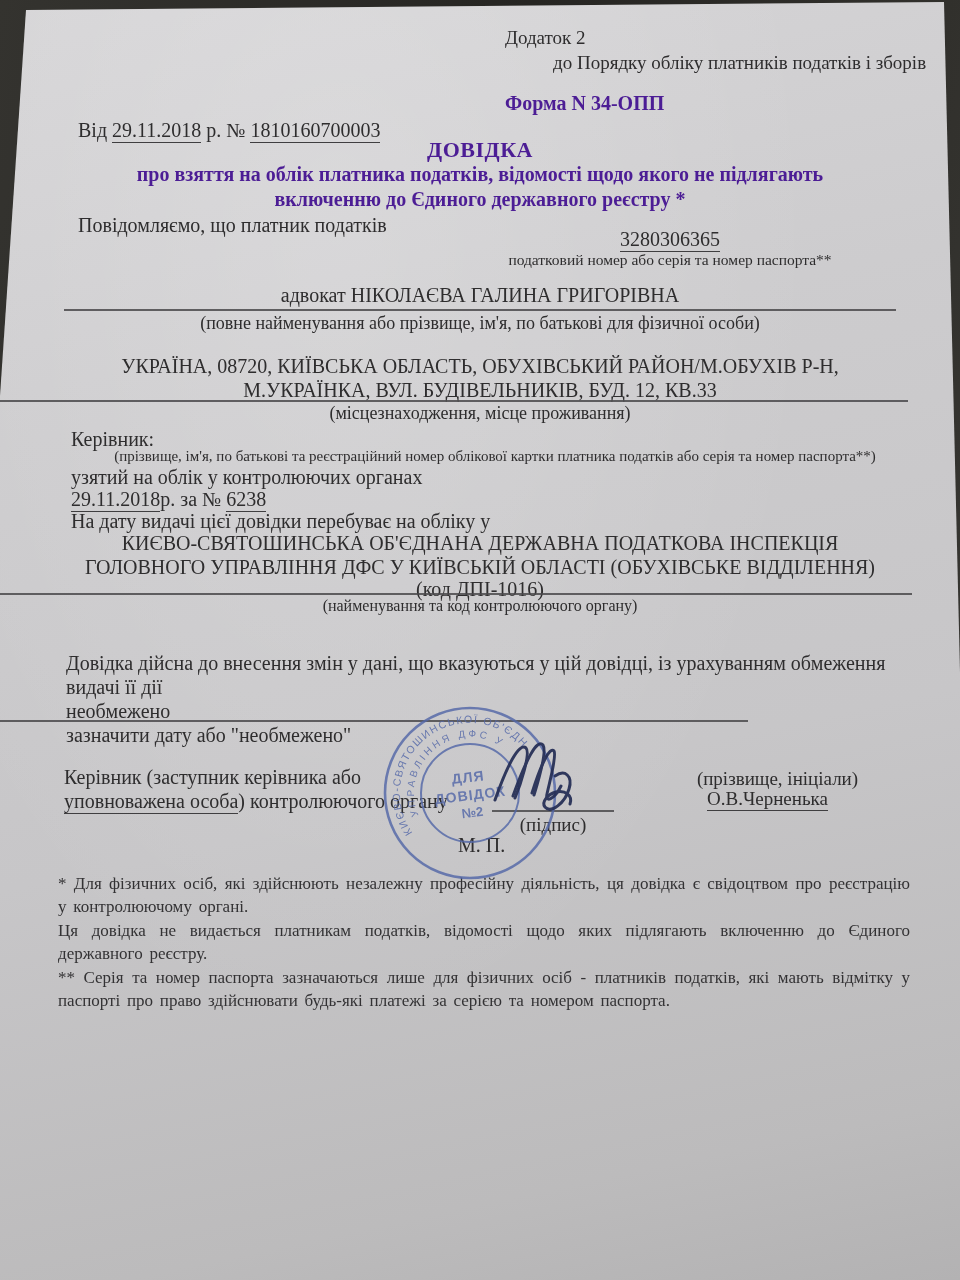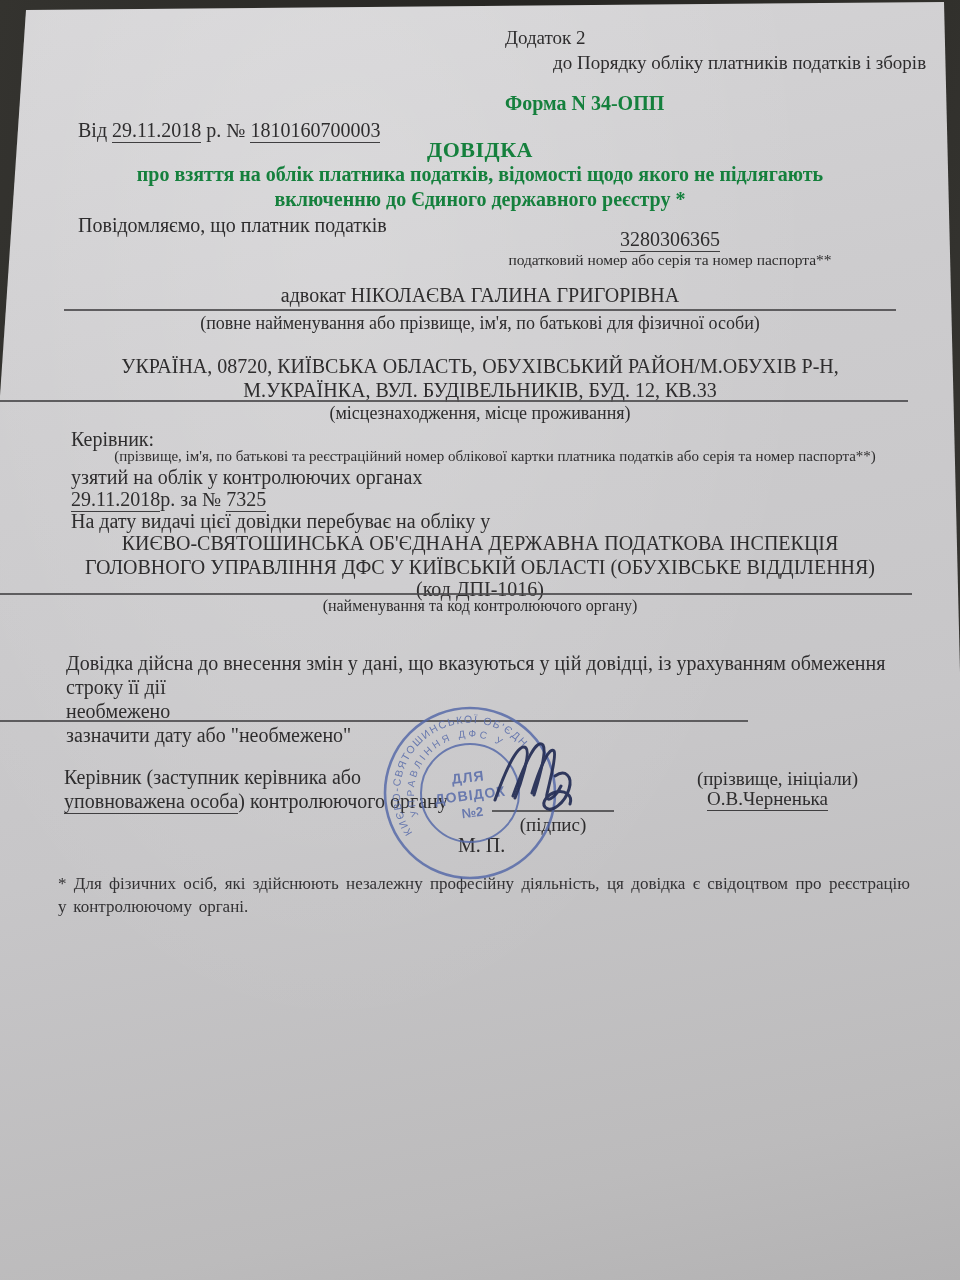--- a/index.html
+++ b/index.html
@@ -13,21 +13,21 @@
     background:linear-gradient(168deg,#d6d5d7 0%,#cdccce 30%,#c7c6c8 60%,#bcbbbc 88%,#b3b2b3 100%);
     clip-path:polygon(26px 10px,944px 2px,960px 672px,960px 1280px,0px 1280px,0px 396px);
   }
   .paper::after{ 
     content:"";position:absolute;inset:0;
     background:radial-gradient(ellipse at 35% 18%,rgba(255,255,255,.18),rgba(255,255,255,0) 55%);
     pointer-events:none;
   }
   .t{position:absolute;color:#2e2d2e;font-size:20px;white-space:nowrap;}
   .c{text-align:center;}
-  .b{font-weight:bold;color:#15803d;}
+  .b{font-weight:bold;color:#4c1d95;}
   .sm{font-size:15px;}
   .md{font-size:18px;}
   .u{border-bottom:1.6px solid #3f3e40;padding-bottom:1px;}
   .rule{position:absolute;height:2px;background:#4a494b;opacity:.85;}
   .fn{position:absolute;left:58px;width:852px;top:872px;color:#333234;}
   .fn p{margin:0 0 1px 0;font-size:17px;line-height:23px;text-align:justify;word-spacing:2.5px;}
   .stamp{position:absolute;left:381px;top:704px;width:178px;height:178px;opacity:.82;filter:blur(.3px);z-index:5;pointer-events:none;}
   .sig{position:absolute;left:489px;top:736px;width:140px;height:88px;z-index:6;pointer-events:none;}
 </style>
 </head>
@@ -60,30 +60,30 @@
 
 <div class="t c" style="left:40px;top:355px;width:880px;">УКРАЇНА, 08720, КИЇВСЬКА ОБЛАСТЬ, ОБУХІВСЬКИЙ РАЙОН/М.ОБУХІВ Р-Н,</div>
 <div class="t c" style="left:60px;top:379px;width:840px;">М.УКРАЇНКА, ВУЛ. БУДІВЕЛЬНИКІВ, БУД. 12, КВ.33</div>
 <div class="rule" style="left:0px;top:400px;width:908px;"></div>
 <div class="t c md" style="left:60px;top:403px;width:840px;">(місцезнаходження, місце проживання)</div>
 
 <div class="t" style="left:71px;top:428px;">Керівник:</div>
 <div class="t c sm" style="left:100px;top:448px;width:790px;">(прізвище, ім'я, по батькові та реєстраційний номер облікової картки платника податків або серія та номер паспорта**)</div>
 
 <div class="t" style="left:71px;top:466px;">узятий на облік у контролюючих органах</div>
-<div class="t" style="left:71px;top:488px;"><span class="u">29.11.2018</span><span>р. за № </span><span class="u">7325</span></div>
+<div class="t" style="left:71px;top:488px;"><span class="u">29.11.2018</span><span>р. за № </span><span class="u">6238</span></div>
 <div class="t" style="left:71px;top:510px;">На дату видачі цієї довідки перебуває на обліку у</div>
 <div class="t c" style="left:40px;top:532px;width:880px;">КИЄВО-СВЯТОШИНСЬКА ОБ'ЄДНАНА ДЕРЖАВНА ПОДАТКОВА ІНСПЕКЦІЯ</div>
 <div class="t c" style="left:30px;top:556px;width:900px;">ГОЛОВНОГО УПРАВЛІННЯ ДФС У КИЇВСЬКІЙ ОБЛАСТІ (ОБУХІВСЬКЕ ВІДДІЛЕННЯ)</div>
 <div class="t c" style="left:60px;top:578px;width:840px;">(код ДПІ-1016)</div>
 <div class="rule" style="left:0px;top:593px;width:912px;"></div>
 <div class="t c" style="left:60px;top:597px;width:840px;font-size:16px;">(найменування та код контролюючого органу)</div>
 
 <div class="t" style="left:66px;top:652px;">Довідка дійсна до внесення змін у дані, що вказуються у цій довідці, із урахуванням обмеження</div>
-<div class="t" style="left:66px;top:676px;">строку її дії</div>
+<div class="t" style="left:66px;top:676px;">видачі її дії</div>
 <div class="t" style="left:66px;top:700px;">необмежено</div>
 <div class="rule" style="left:0px;top:720px;width:748px;"></div>
 <div class="t" style="left:66px;top:724px;">зазначити дату або "необмежено"</div>
 
 <div class="t" style="left:64px;top:766px;">Керівник (заступник керівника або</div>
 <div class="t" style="left:64px;top:790px;text-align:center;"><span class="u">уповноважена особа</span><span>) контролюючого органу</span></div>
 
 <div class="rule" style="left:492px;top:810px;width:122px;"></div>
 <div class="t c" style="left:492px;top:814px;width:122px;font-size:19px;">(підпис)</div>
 
@@ -120,13 +120,15 @@
   <g stroke="#232c54" stroke-width="3" fill="none" stroke-linecap="round" opacity=".92">
     <path d="M6,64 C18,30 30,6 37,12 C42,17 31,50 26,62"></path>
     <path d="M24,60 C37,24 48,2 54,9 C58,15 49,46 45,59"></path>
     <path d="M43,57 C52,28 61,10 65,15 C68,20 60,48 58,58 C56,67 65,64 72,50"></path>
     <path d="M66,40 C76,33 84,40 80,53 C76,67 62,78 56,71 C52,66 59,58 67,56 C76,54 84,59 81,68"></path>
   </g>
 </svg>
 
 <div class="fn">
   <p>* Для фізичних осіб, які здійснюють незалежну професійну діяльність, ця довідка є свідоцтвом про реєстрацію у контролюючому органі.</p>
+  <p>Ця довідка не видається платникам податків, відомості щодо яких підлягають включенню до Єдиного державного реєстру.</p>
+  <p>** Серія та номер паспорта зазначаються лише для фізичних осіб - платників податків, які мають відмітку у паспорті про право здійснювати будь-які платежі за серією та номером паспорта.</p>
 </div>
 
 </body></html>

